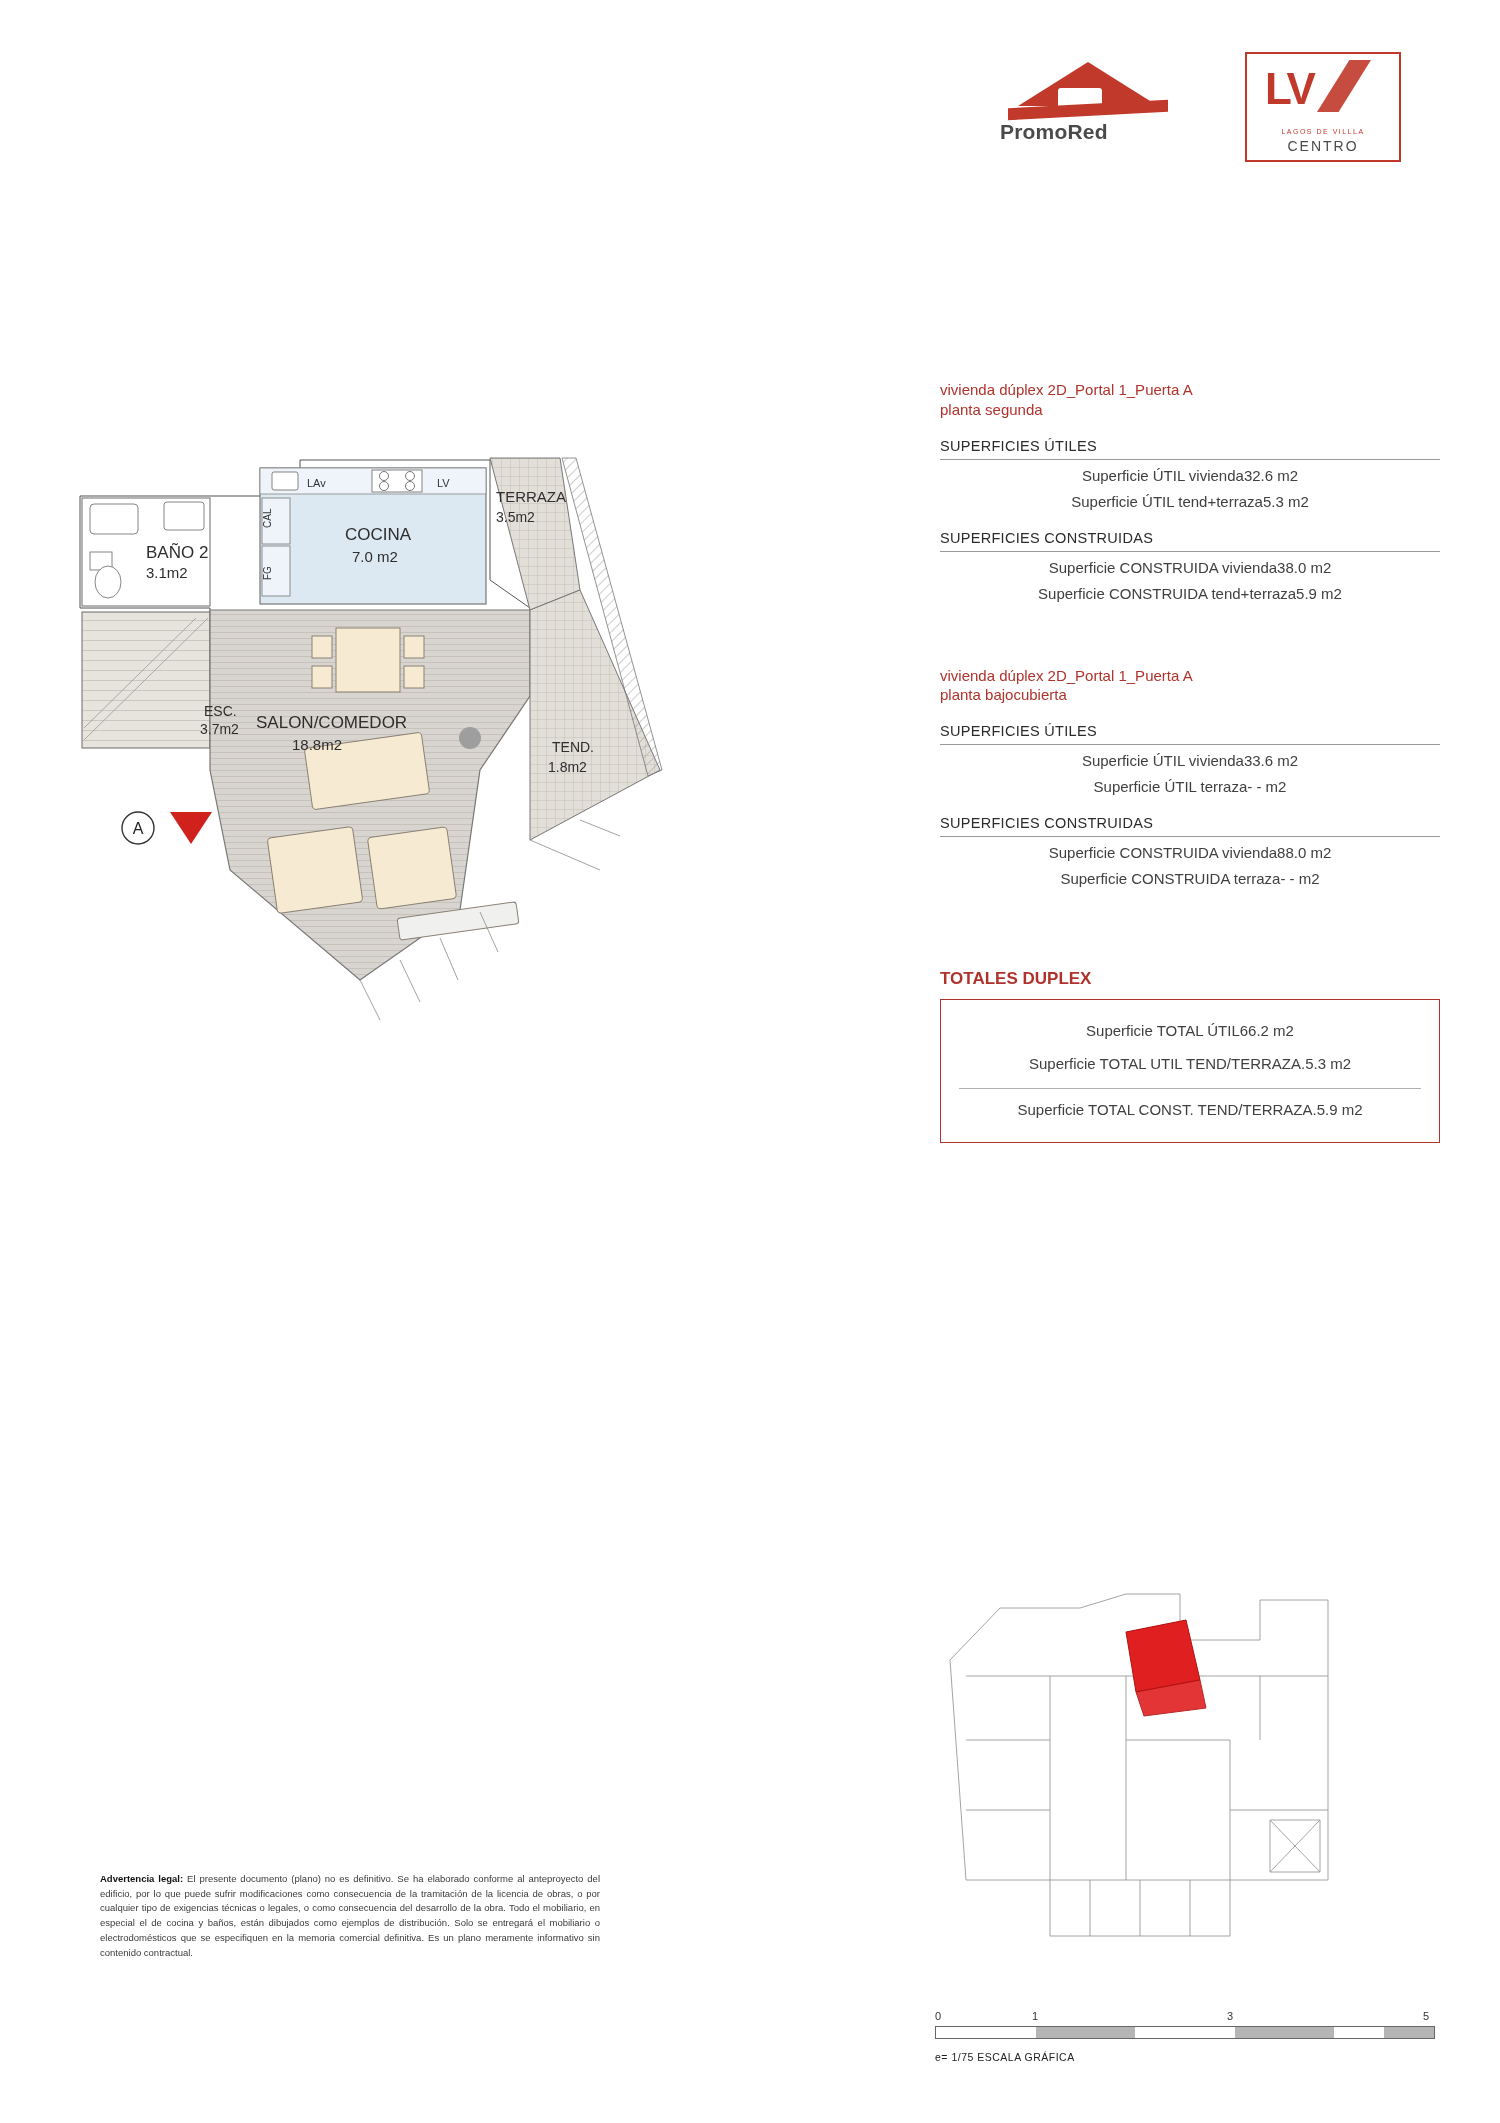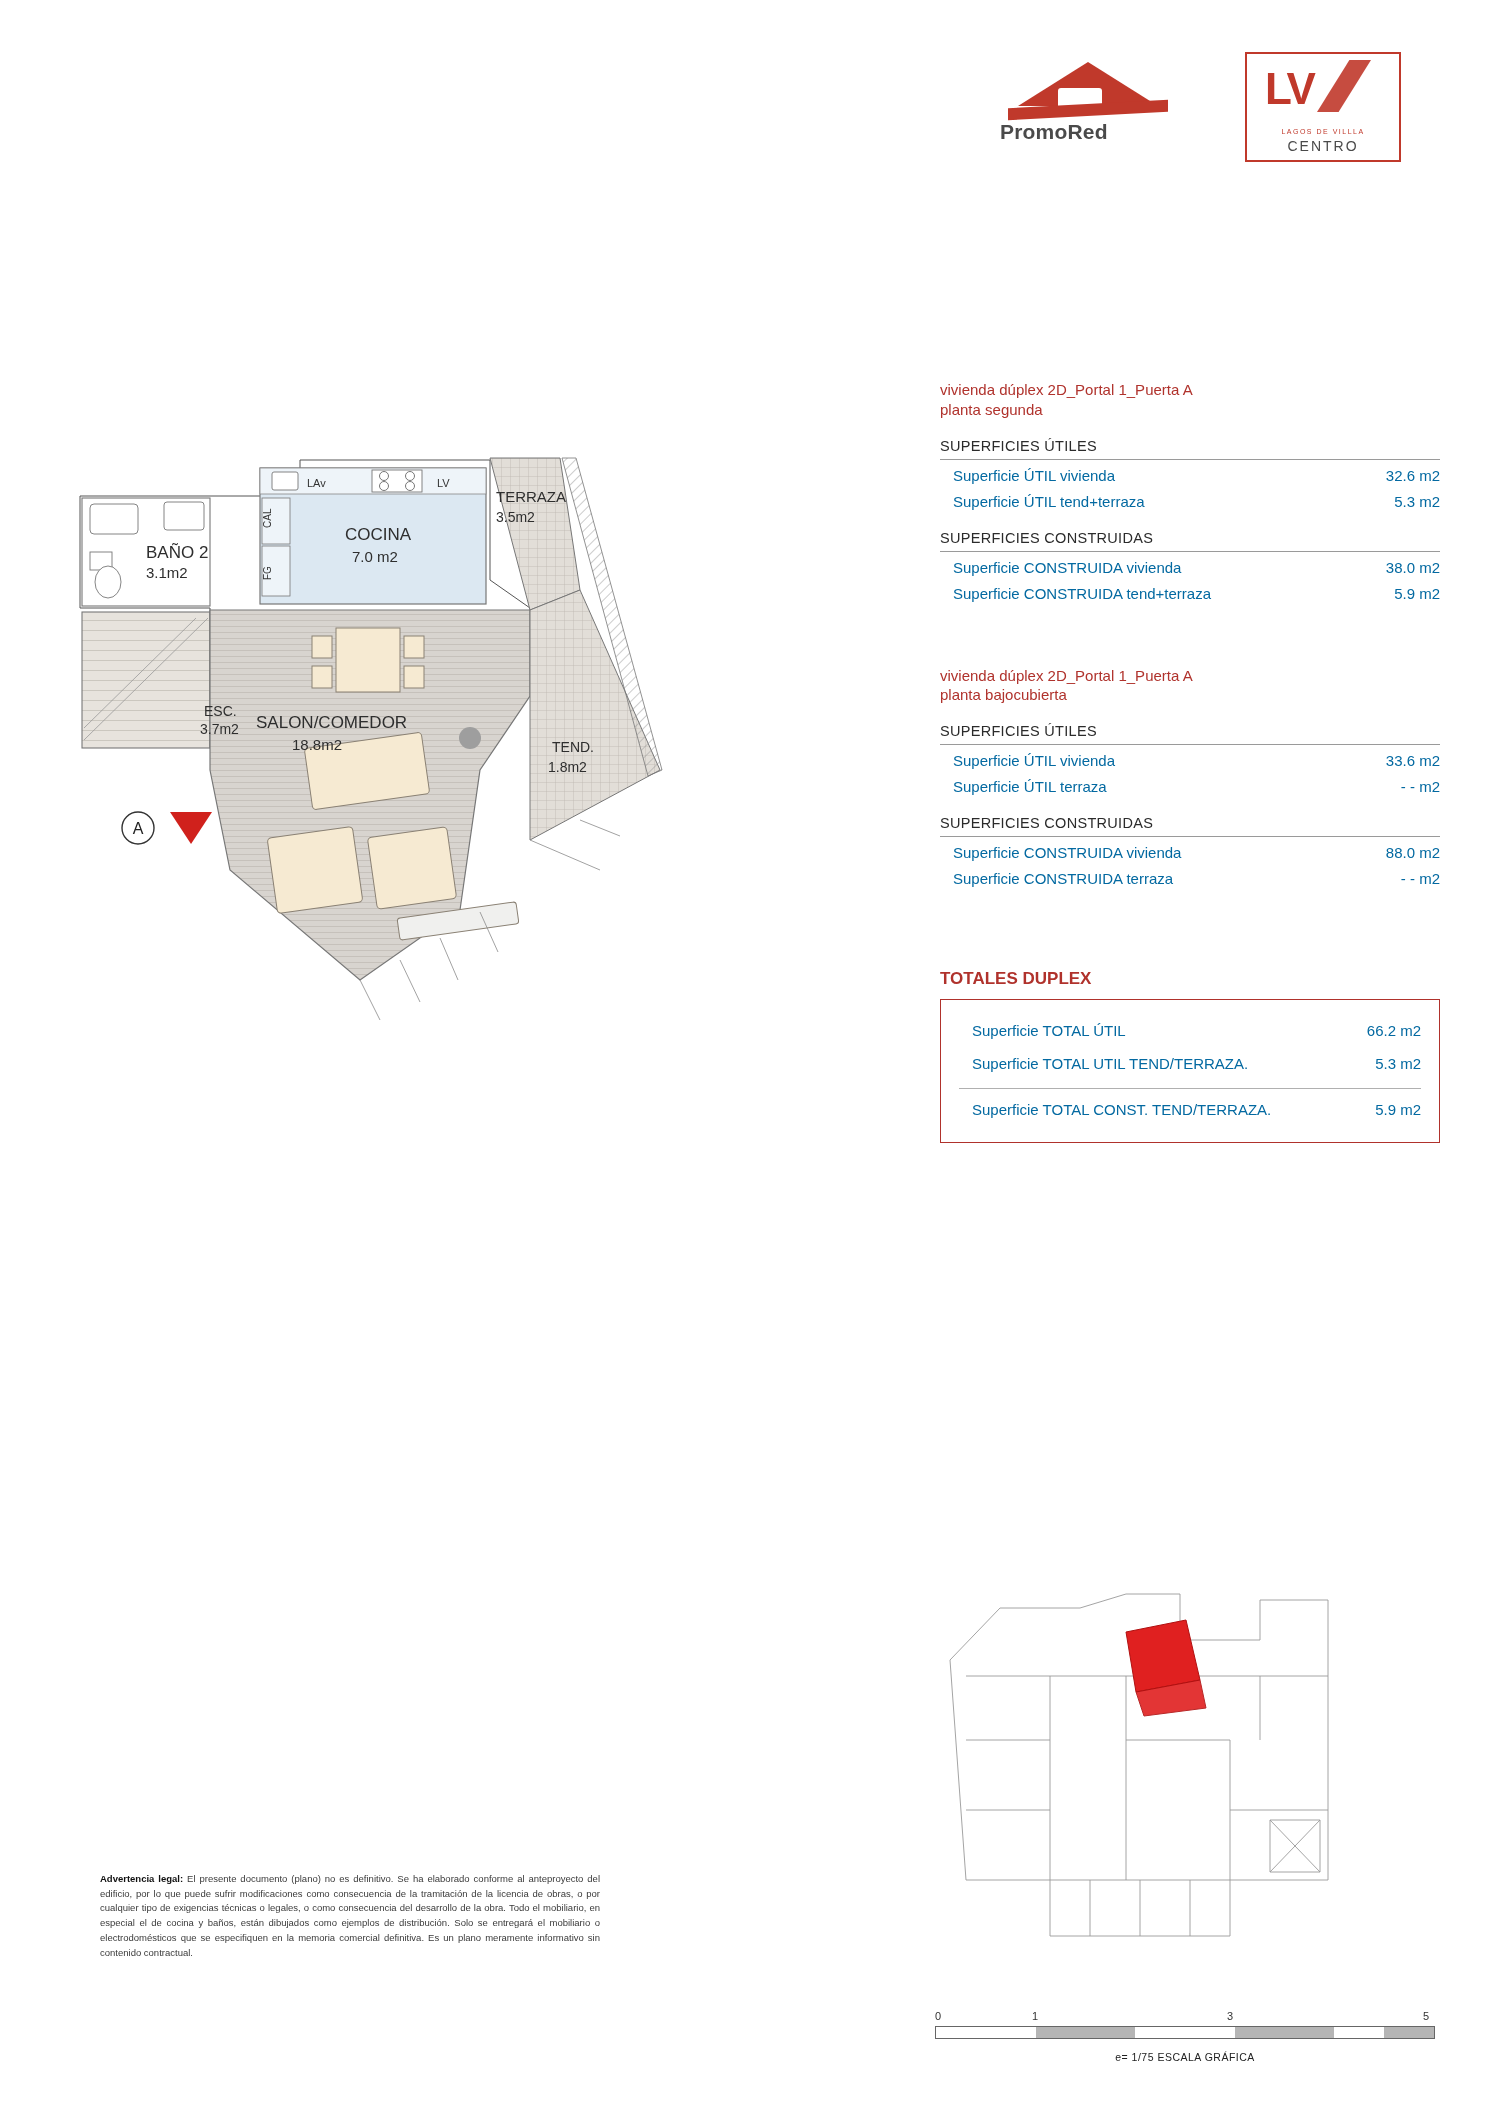--- a/index.html
+++ b/index.html
@@ -120,26 +120,25 @@
   .sub-head {
     font-size: 14.5px;
     letter-spacing: 0.3px;
     color: #2b2b2b;
     padding-bottom: 5px;
     border-bottom: 1px solid #9a9a9a;
     margin-top: 18px;
   }
   .row {
     display: flex;
-    justify-content: space-between;
+    justify-content: center;
     align-items: baseline;
     font-size: 15px;
-    color: #0369a1;
+    color: #404040;
     padding: 7px 0 2px 0;
-    margin-left: 13px;
   }
   .row .val { white-space: nowrap; }
   .block { margin-bottom: 10px; }
   .gap-lg { height: 52px; }
 
   
   .totals-title {
     color: #b0322c;
     font-size: 17px;
     margin: 0 0 10px 0;
@@ -184,21 +183,21 @@
   .scale-nums span { position: absolute; top: 0; }
   .scale-bar {
     position: relative;
     height: 11px;
     border: 1px solid #666;
     display: flex;
   }
   .scale-bar div { height: 100%; }
   .scale-cap {
     margin-top: 12px;
-    text-align: center;
+    text-align: left;
     font-size: 10.5px;
     letter-spacing: 0.5px;
     color: #222;
   }
 
   
   .keyplan {
     position: absolute;
     left: 930px;
     top: 1580px;

